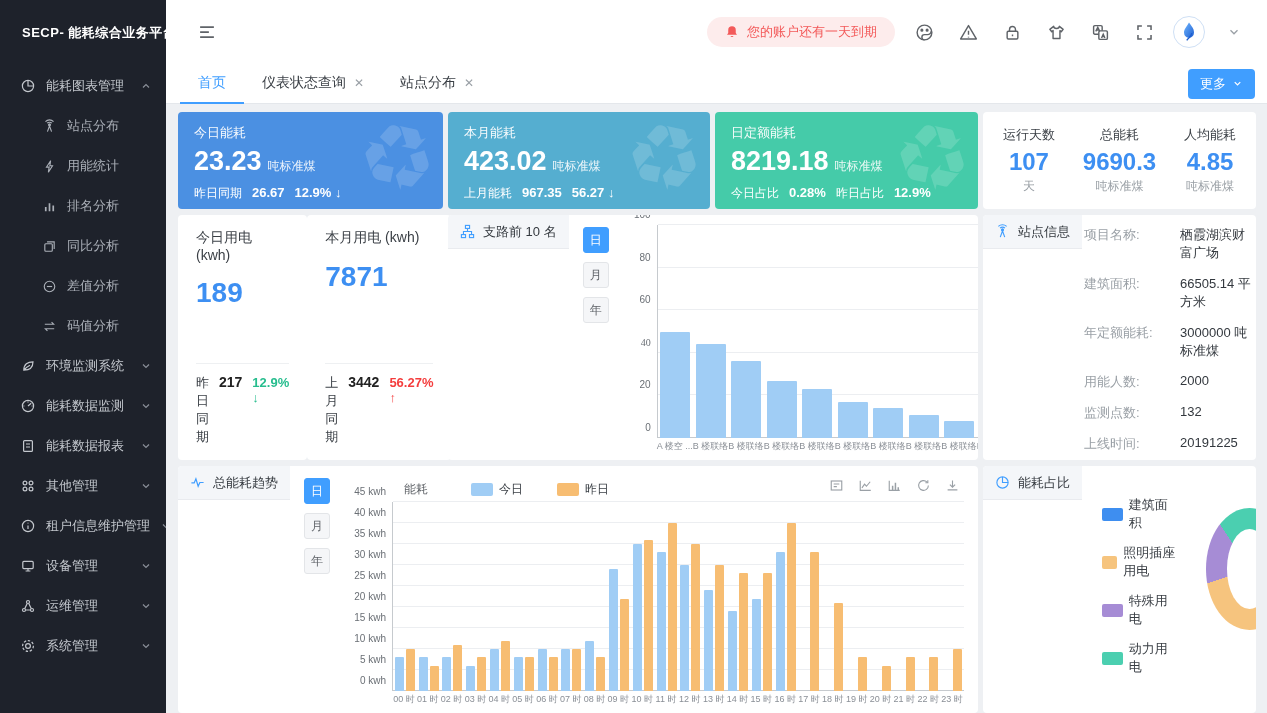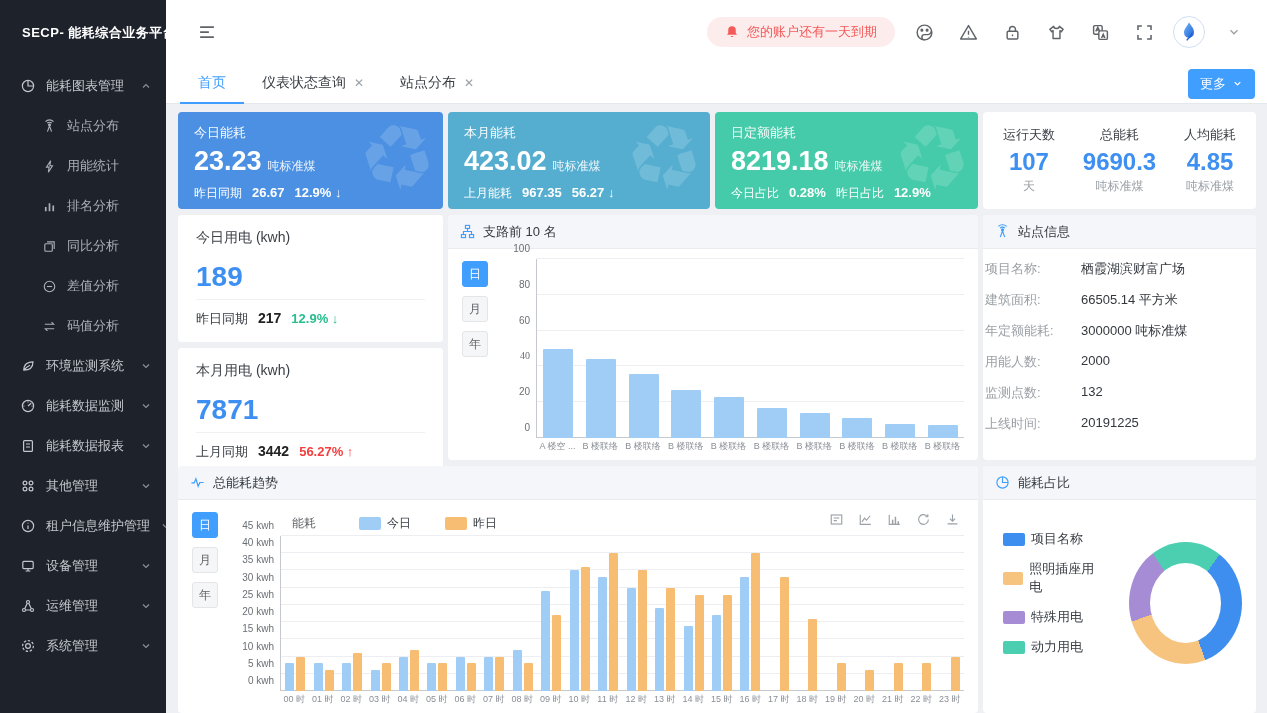--- a/index.html
+++ b/index.html
@@ -42,32 +42,32 @@
   .card .c-sub b { font-size:13px; }
   .watermark { position:absolute; right:6px; top:-6px; font-size:88px; color:rgba(255,255,255,.16); transform:rotate(12deg); font-family:"DejaVu Sans",sans-serif; pointer-events:none; }
 
   .white-card { background:#fff; border-radius:4px; }
   .summary { display:flex; align-items:center; justify-content:space-around; padding:14px 6px; }
   .sum-item { text-align:center; }
   .sum-label { font-size:13px; color:#3a3f45; }
   .sum-value { font-size:24px; font-weight:bold; color:#3d8ff2; margin:4px 0 2px; }
   .sum-unit { font-size:12px; color:#9aa0a6; }
 
-  .usage-col { display:flex; flex-direction:column; gap:6px; }
+  .usage-col { display:flex; flex-direction:row; gap:0; }
   .usage-card { background:#fff; border-radius:4px; flex:1; padding:14px 18px; display:flex; flex-direction:column; }
   .u-title { font-size:14px; color:#3a3f45; }
   .u-value { font-size:28px; font-weight:bold; color:#3d8ff2; margin-top:14px; flex:1; }
   .u-divider { border-top:1px solid #eef0f2; margin:6px 0 10px; }
   .u-compare { font-size:13px; color:#3a3f45; display:flex; gap:10px; align-items:baseline; }
   .u-compare b { font-size:14px; color:#222; }
   .pct { font-weight:bold; }
   .pct.green { color:#27bd8e; }
   .pct.red { color:#f43d3d; }
 
-  .panel { background:#fff; border-radius:4px; display:flex; flex-direction:column; overflow:hidden; }
+  .panel { background:#fff; border-radius:4px; display:flex; flex-direction:row; overflow:hidden; }
   .panel-head { height:34px; flex:none; background:#f4f6f9; border-bottom:1px solid #e9ebef; display:flex; align-items:center; gap:8px; padding:0 12px; font-size:13px; color:#33383e; }
   .panel-head svg { color:#409eff; }
   .panel-body { flex:1; position:relative; padding:10px 14px 6px; min-height:0; }
 
   .chart-wrap { display:flex; height:100%; gap:10px; }
   .ptabs { display:flex; flex-direction:column; gap:9px; flex:none; padding-top:2px; }
   .ptab { width:26px; height:26px; display:flex; align-items:center; justify-content:center; font-size:12px; color:#5f6368; background:#f5f6f8; border:1px solid #e3e5e8; border-radius:3px; cursor:pointer; }
   .ptab.active { background:#409eff; border-color:#409eff; color:#fff; }
 
   .chart { flex:1; display:flex; flex-direction:column; min-width:0; position:relative; }
@@ -757,21 +757,21 @@
           <svg width="15" height="15" viewBox="0 0 16 16" fill="none" stroke="currentColor" stroke-width="1.2">
               <circle cx="8" cy="8" r="6"></circle>
               <path d="M8 2 V8 H14"></path>
             </svg>
           <span>能耗占比</span>
         </div>
         <div class="panel-body pie-body">
           <div class="pie-legend" id="pie-legend">
               <span class="legend-item">
                 <span class="swatch" style="background: rgb(62, 142, 240);"></span>
-                <span class="legend-label" style="font-size: 13px;">项目名称</span>
+                <span class="legend-label" style="font-size: 13px;">建筑面积</span>
               </span>
               <span class="legend-item">
                 <span class="swatch" style="background: rgb(246, 196, 126);"></span>
                 <span class="legend-label" style="font-size: 13px;">照明插座用电</span>
               </span>
               <span class="legend-item">
                 <span class="swatch" style="background: rgb(166, 140, 213);"></span>
                 <span class="legend-label" style="font-size: 13px;">特殊用电</span>
               </span>
               <span class="legend-item">

